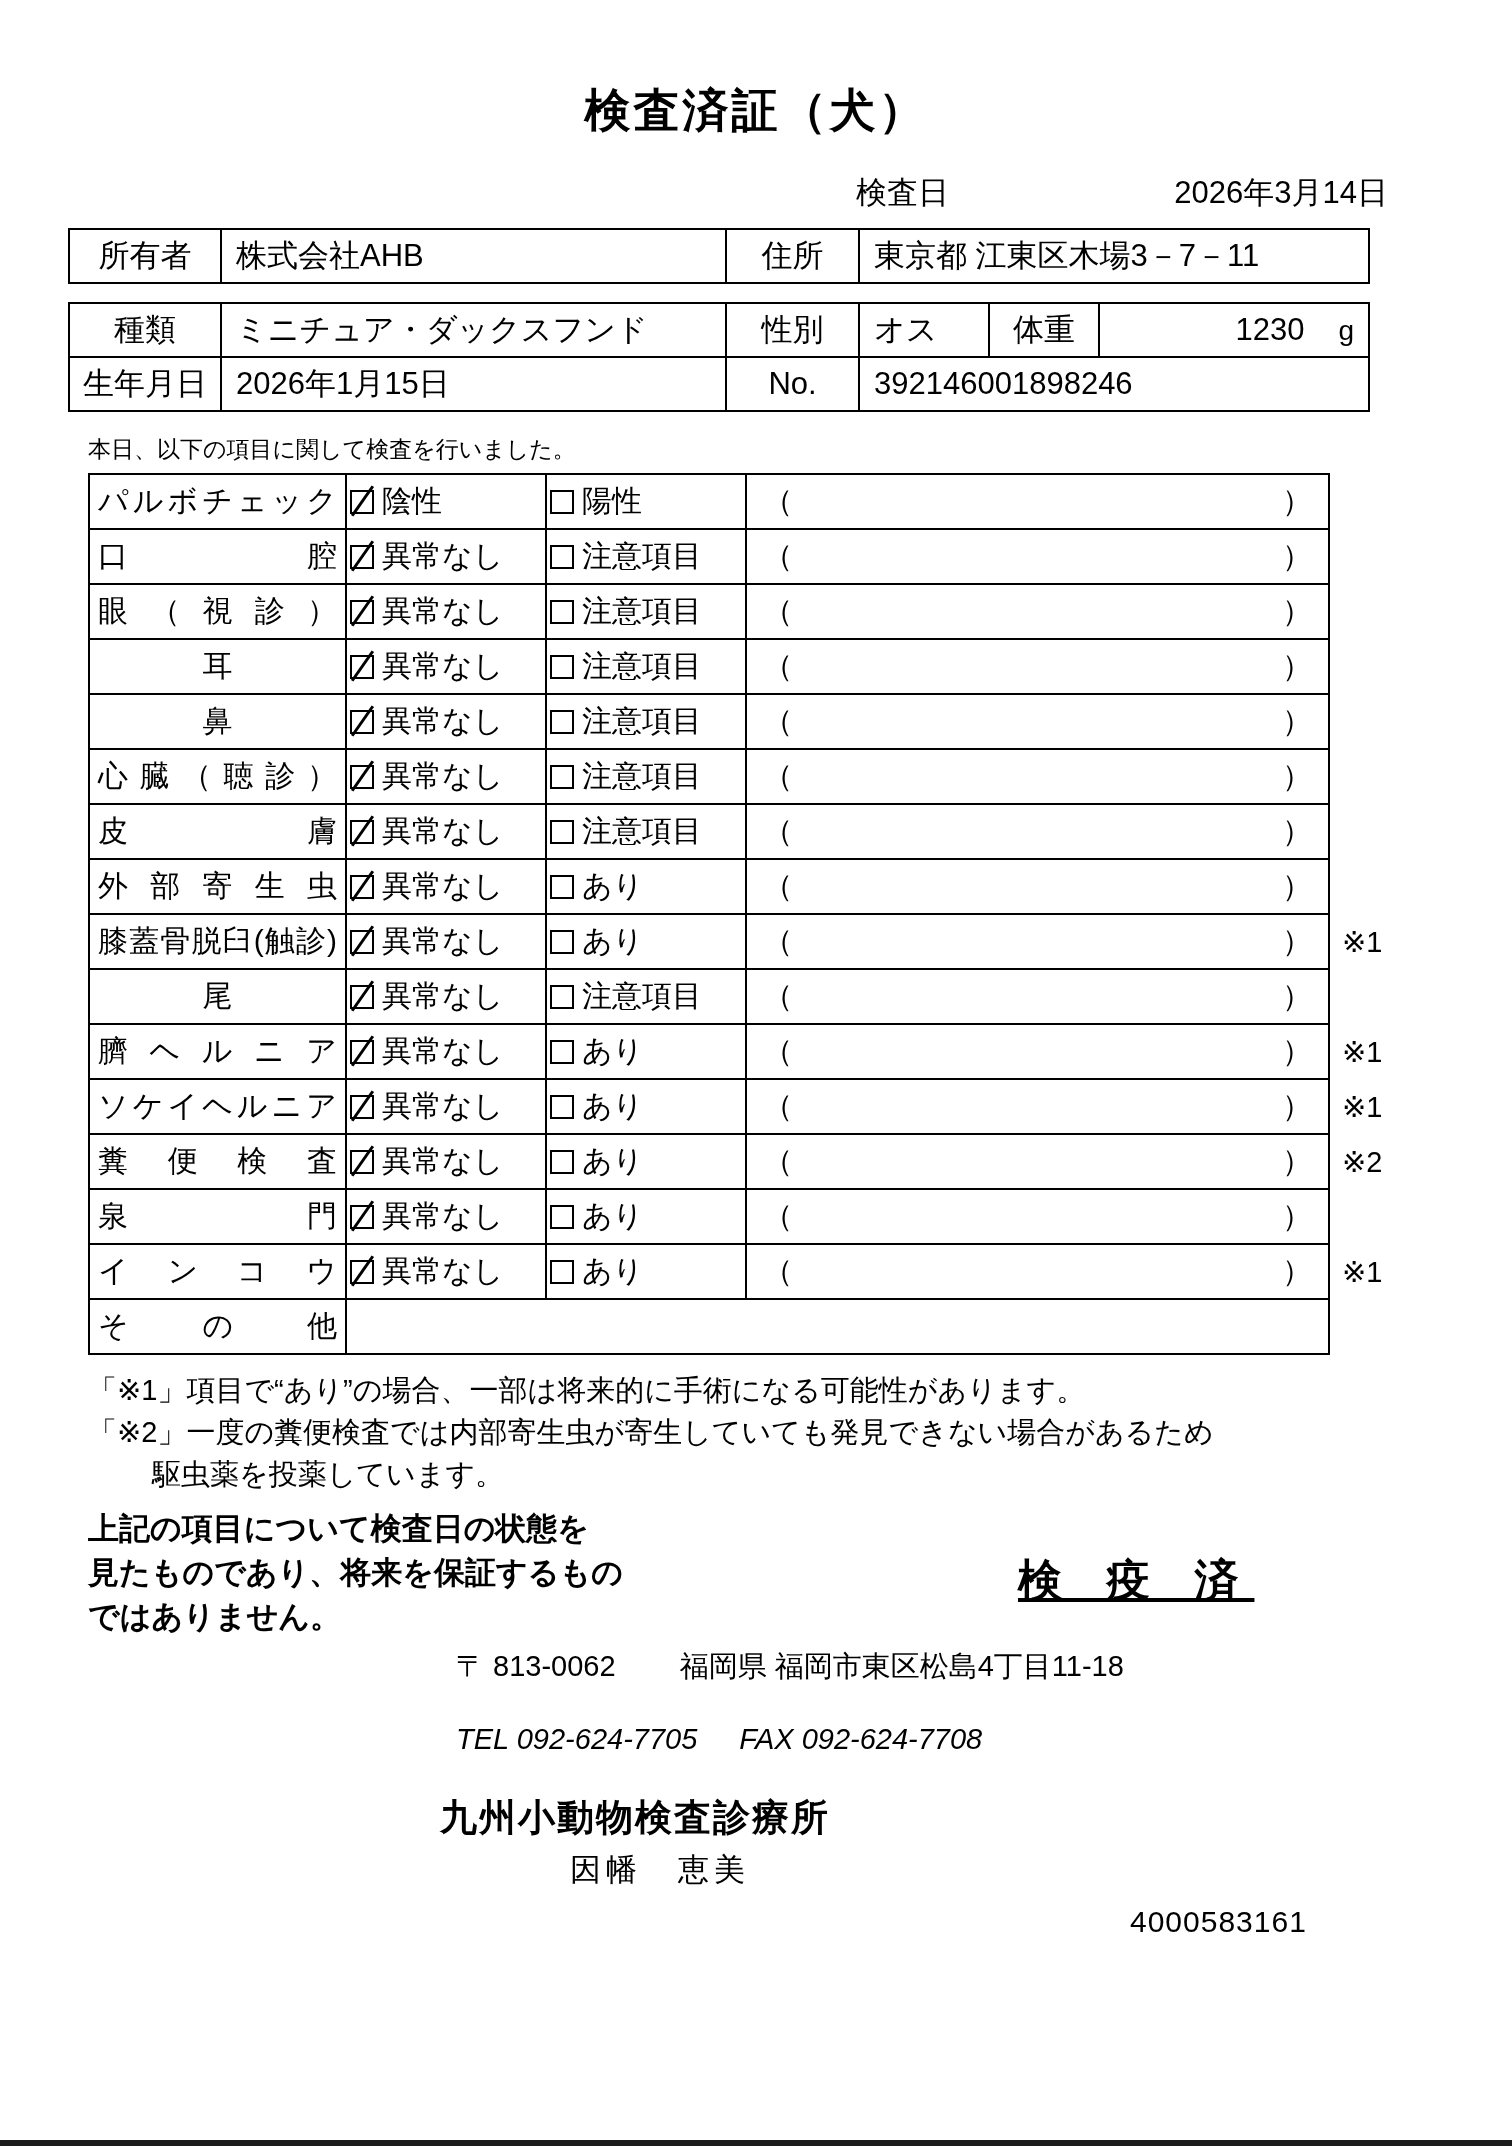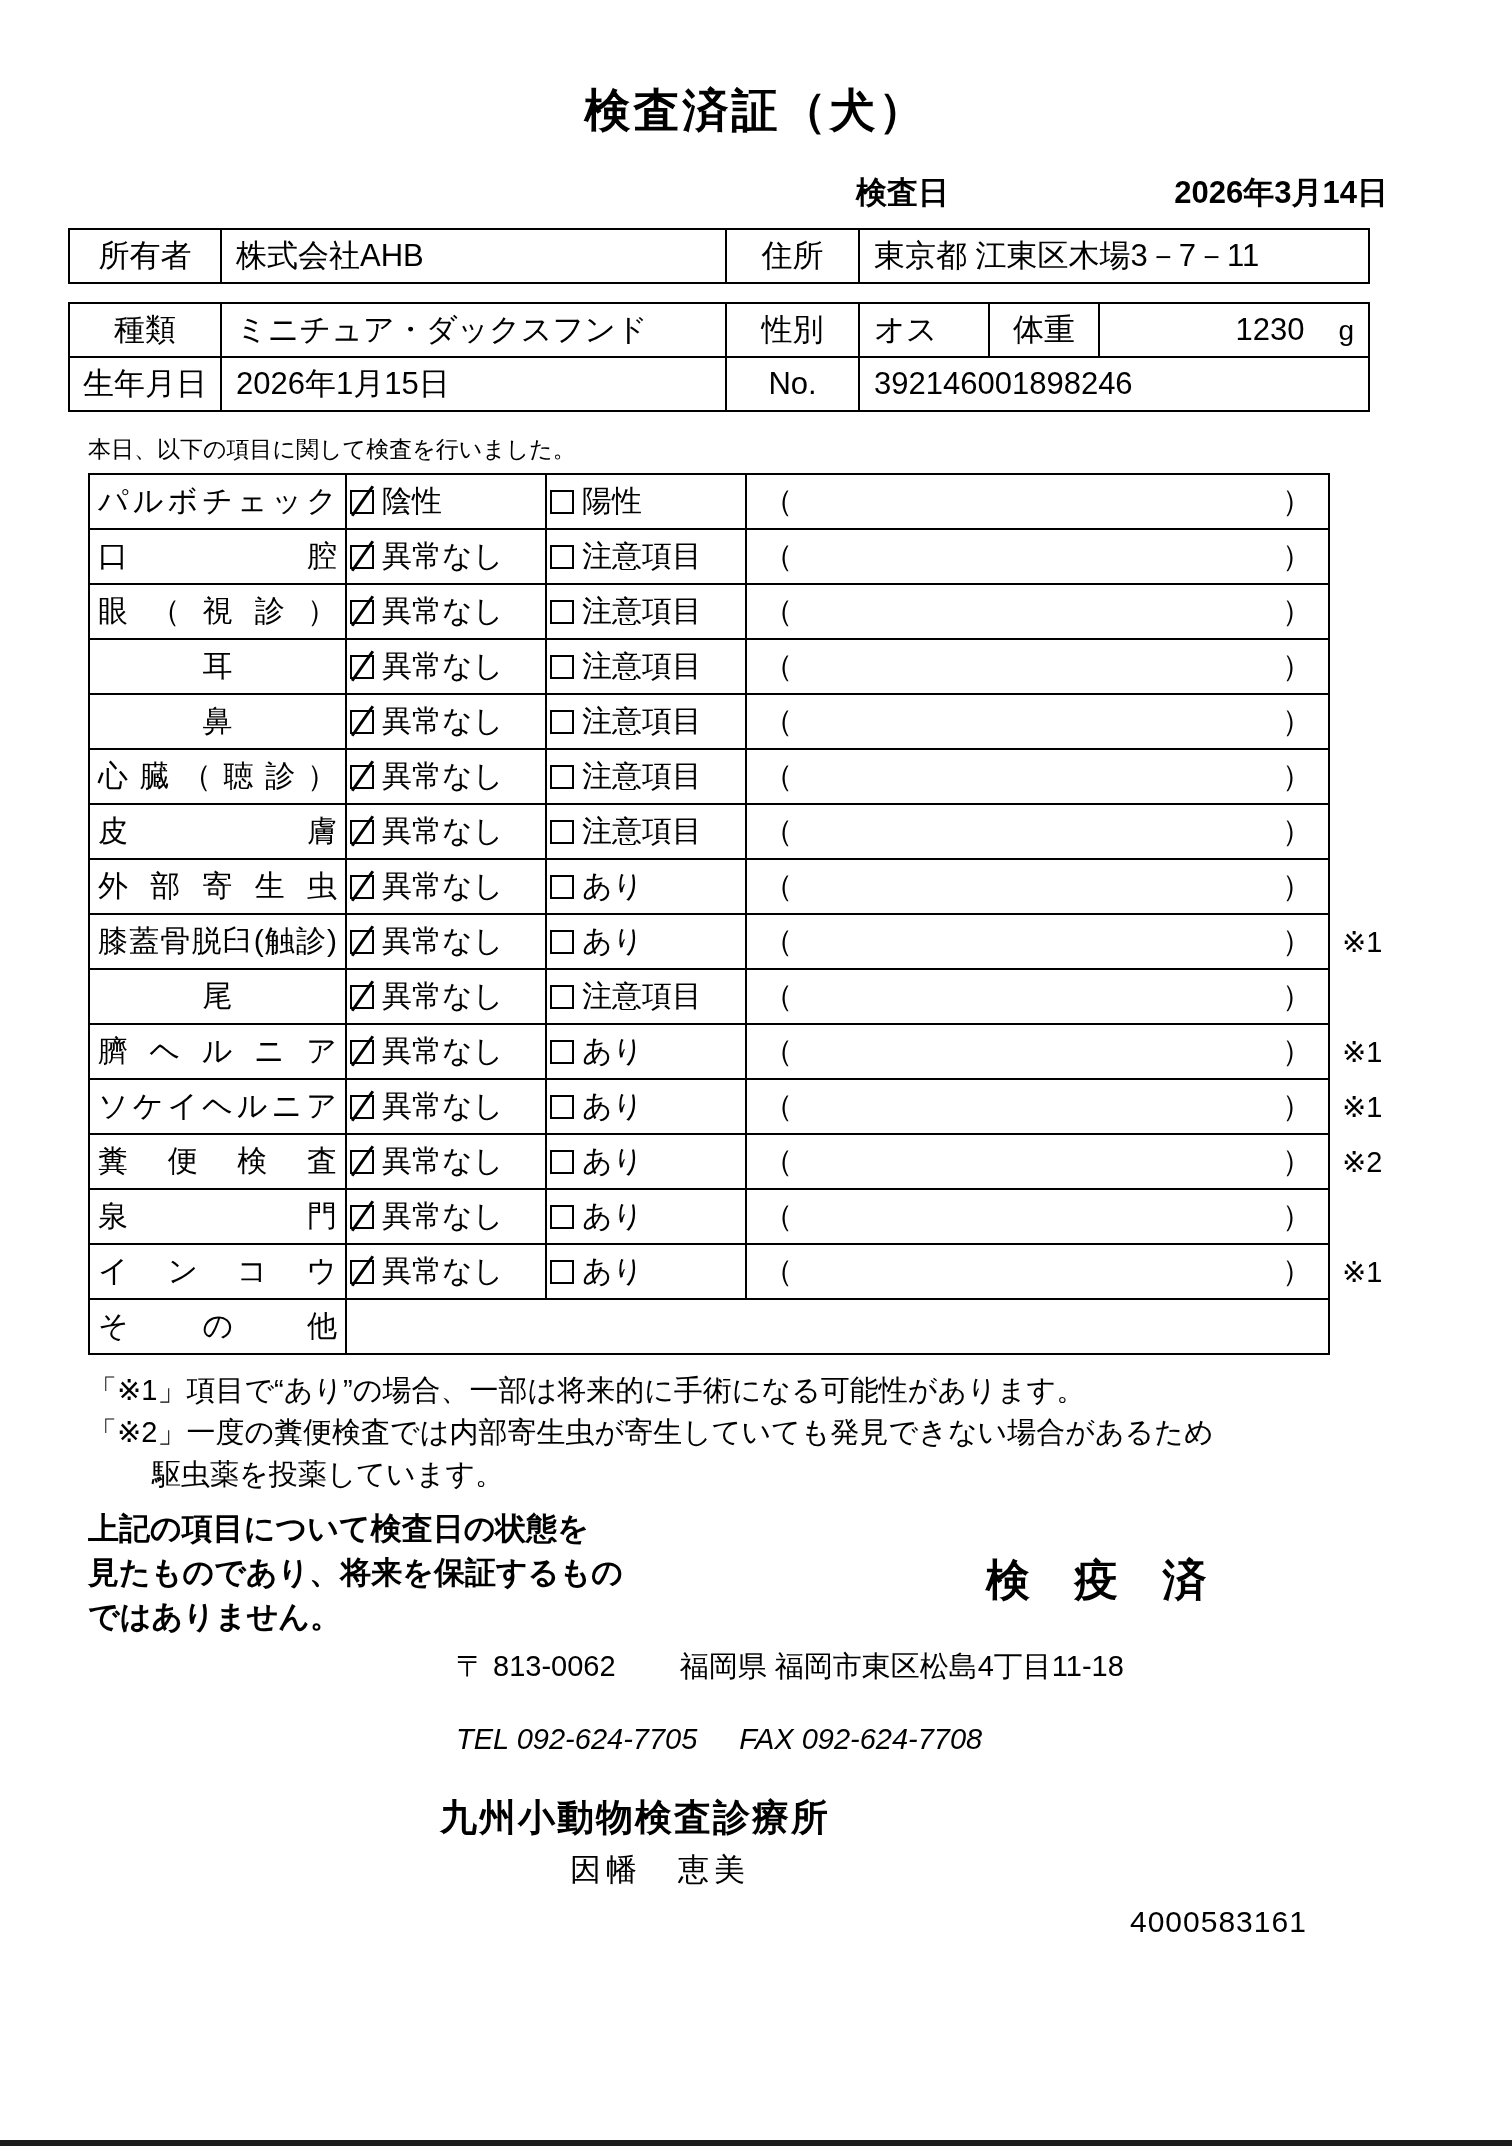--- a/index.html
+++ b/index.html
@@ -6,21 +6,21 @@
   body{
     width:1512px;height:2150px;background:#ffffff;color:#000;
     font-family:"Liberation Sans","DejaVu Sans",sans-serif;
     overflow:hidden;position:relative;
   }
   .page{position:absolute;inset:0;}
   .title{
     padding-top:80px;text-align:center;font-size:46px;font-weight:bold;letter-spacing:3px;
   }
   .date-row{
-    width:1300px;margin:30px 0 0 88px;font-size:31px;display:flex;align-items:baseline;font-weight:bold;
+    width:1300px;margin:30px 0 0 88px;font-size:31px;display:flex;align-items:baseline;
   }
   .date-label{margin-left:768px;}
   .date-value{flex:1;text-align:right;}
   table.tbl{border-collapse:collapse;margin-left:68px;table-layout:fixed;font-size:31px;border-radius:11px;}
   table.tbl td{border:2px solid #000;height:52px;overflow:hidden;white-space:nowrap;}
   td.lbl{text-align:center;padding:0 6px;}
   td.val{text-align:left;padding:0 14px;}
   .owner-tbl{margin-top:14px;}
   .info-tbl{margin-top:18px;}
   td.weight-cell{text-align:right;padding:0 14px;}
@@ -44,21 +44,21 @@
   td.paren-cell .po{float:left;}
   td.paren-cell .pc{float:right;}
   td.note-cell{border:none;padding:0 0 0 12px;font-size:29px;white-space:nowrap;}
   .footer{position:relative;margin-left:88px;width:1360px;height:700px;font-size:29px;}
   .fn{position:absolute;left:0;white-space:nowrap;}
   .fn1{top:16px;}
   .fn2{top:58px;}
   .fn3{top:100px;left:64px;}
   .statement{position:absolute;top:152px;left:0;font-size:31px;font-weight:bold;line-height:44px;}
   .stamp{
-    position:absolute;top:196px;left:898px;font-size:44px;font-weight:bold;letter-spacing:16px;white-space:nowrap;
+    position:absolute;top:196px;left:930px;font-size:44px;font-weight:bold;letter-spacing:16px;white-space:nowrap;text-decoration:underline;
   }
   .postal{position:absolute;top:292px;left:368px;white-space:nowrap;}
   .postal .addr{margin-left:64px;text-align:right;}
   .telfax{position:absolute;top:368px;left:368px;white-space:nowrap;font-style:italic;}
   .telfax .fax{margin-left:42px;}
   .clinic-name{position:absolute;top:438px;left:352px;font-size:37px;font-weight:bold;letter-spacing:2px;white-space:nowrap;}
   .person-name{position:absolute;top:494px;left:482px;font-size:31px;letter-spacing:5px;white-space:nowrap;}
   .serial{position:absolute;top:550px;left:1042px;font-size:30px;letter-spacing:1px;}
   .scan-edge{position:absolute;left:0;bottom:4px;width:100%;height:6px;background:#1c1c1c;}
 </style>

